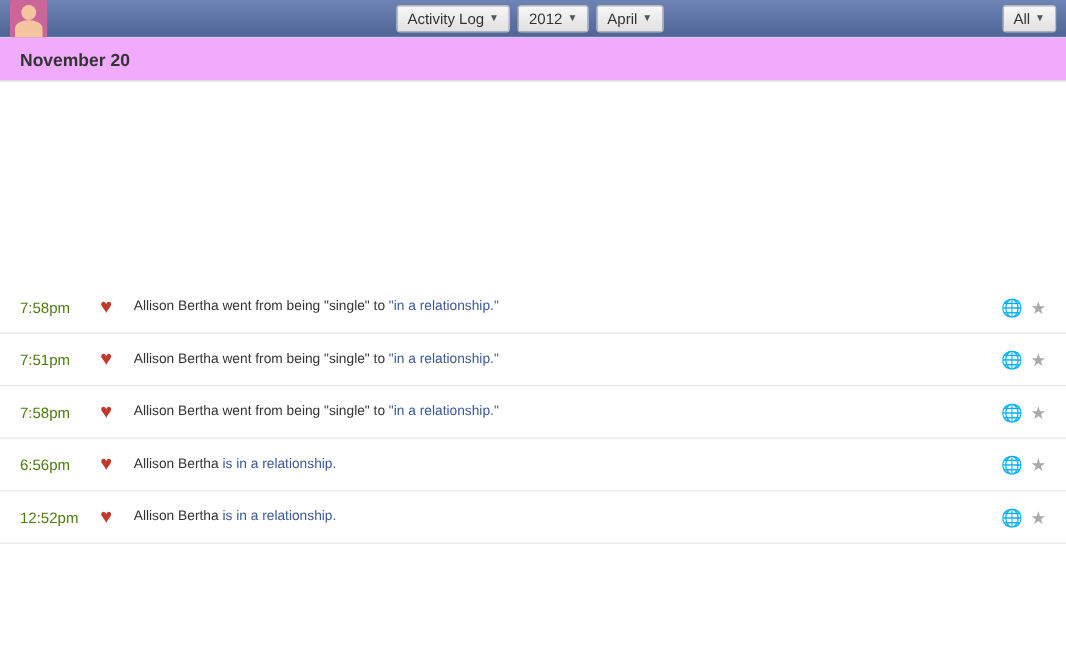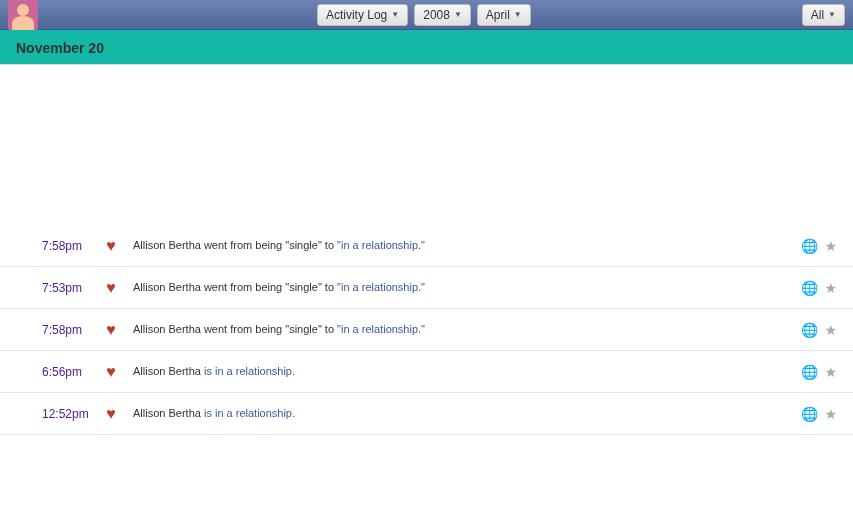--- a/index.html
+++ b/index.html
@@ -87,37 +87,36 @@
       min-height: 486px;
     }
 
     
     .date-header {
       padding: 10px 16px 8px 16px;
       font-size: 14px;
       font-weight: bold;
       color: #333;
       border-bottom: 1px solid #ddd;
-      background: #14b8a6;
+      background: #f0abfc;
     }
 
     
     .activity-item {
       display: flex;
       align-items: center;
       padding: 8px 16px;
       border-bottom: 1px solid #e8e8e8;
       min-height: 42px;
     }
     .time-col {
       width: 55px;
-      color: #4c1d95;
+      color: #4d7c0f;
       font-size: 12px;
       flex-shrink: 0;
-      margin-left: 26px;
     }
     .icon-col {
       width: 28px;
       flex-shrink: 0;
       display: flex;
       align-items: center;
       justify-content: center;
     }
     .heart-icon {
       color: #c0392b;
@@ -164,21 +163,21 @@
       <div class="avatar-head"></div>
       <div class="avatar-body"></div>
     </div>
   </div>
   <div class="header-center">
     <button class="dropdown-btn">
       <span>Activity Log</span>
       <span class="caret">▼</span>
     </button>
     <button class="dropdown-btn">
-      <span>2008</span>
+      <span>2012</span>
       <span class="caret">▼</span>
     </button>
     <button class="dropdown-btn">
       <span>April</span>
       <span class="caret">▼</span>
     </button>
   </div>
   <div class="header-right">
     <button class="dropdown-btn">
       <span>All</span>
@@ -206,21 +205,21 @@
       <span>Allison Bertha went from being "single" to </span><span class="highlight">"in a relationship."</span>
     </div>
     <div class="actions-col">
       <span class="globe-icon">🌐</span>
       <span class="star-icon">★</span>
     </div>
   </div>
 
   <div class="activity-item">
     <div class="time-col">
-      <span>7:53pm</span>
+      <span>7:51pm</span>
     </div>
     <div class="icon-col">
       <span class="heart-icon">♥</span>
     </div>
     <div class="text-col">
       <span>Allison Bertha went from being "single" to </span><span class="highlight">"in a relationship."</span>
     </div>
     <div class="actions-col">
       <span class="globe-icon">🌐</span>
       <span class="star-icon">★</span>

